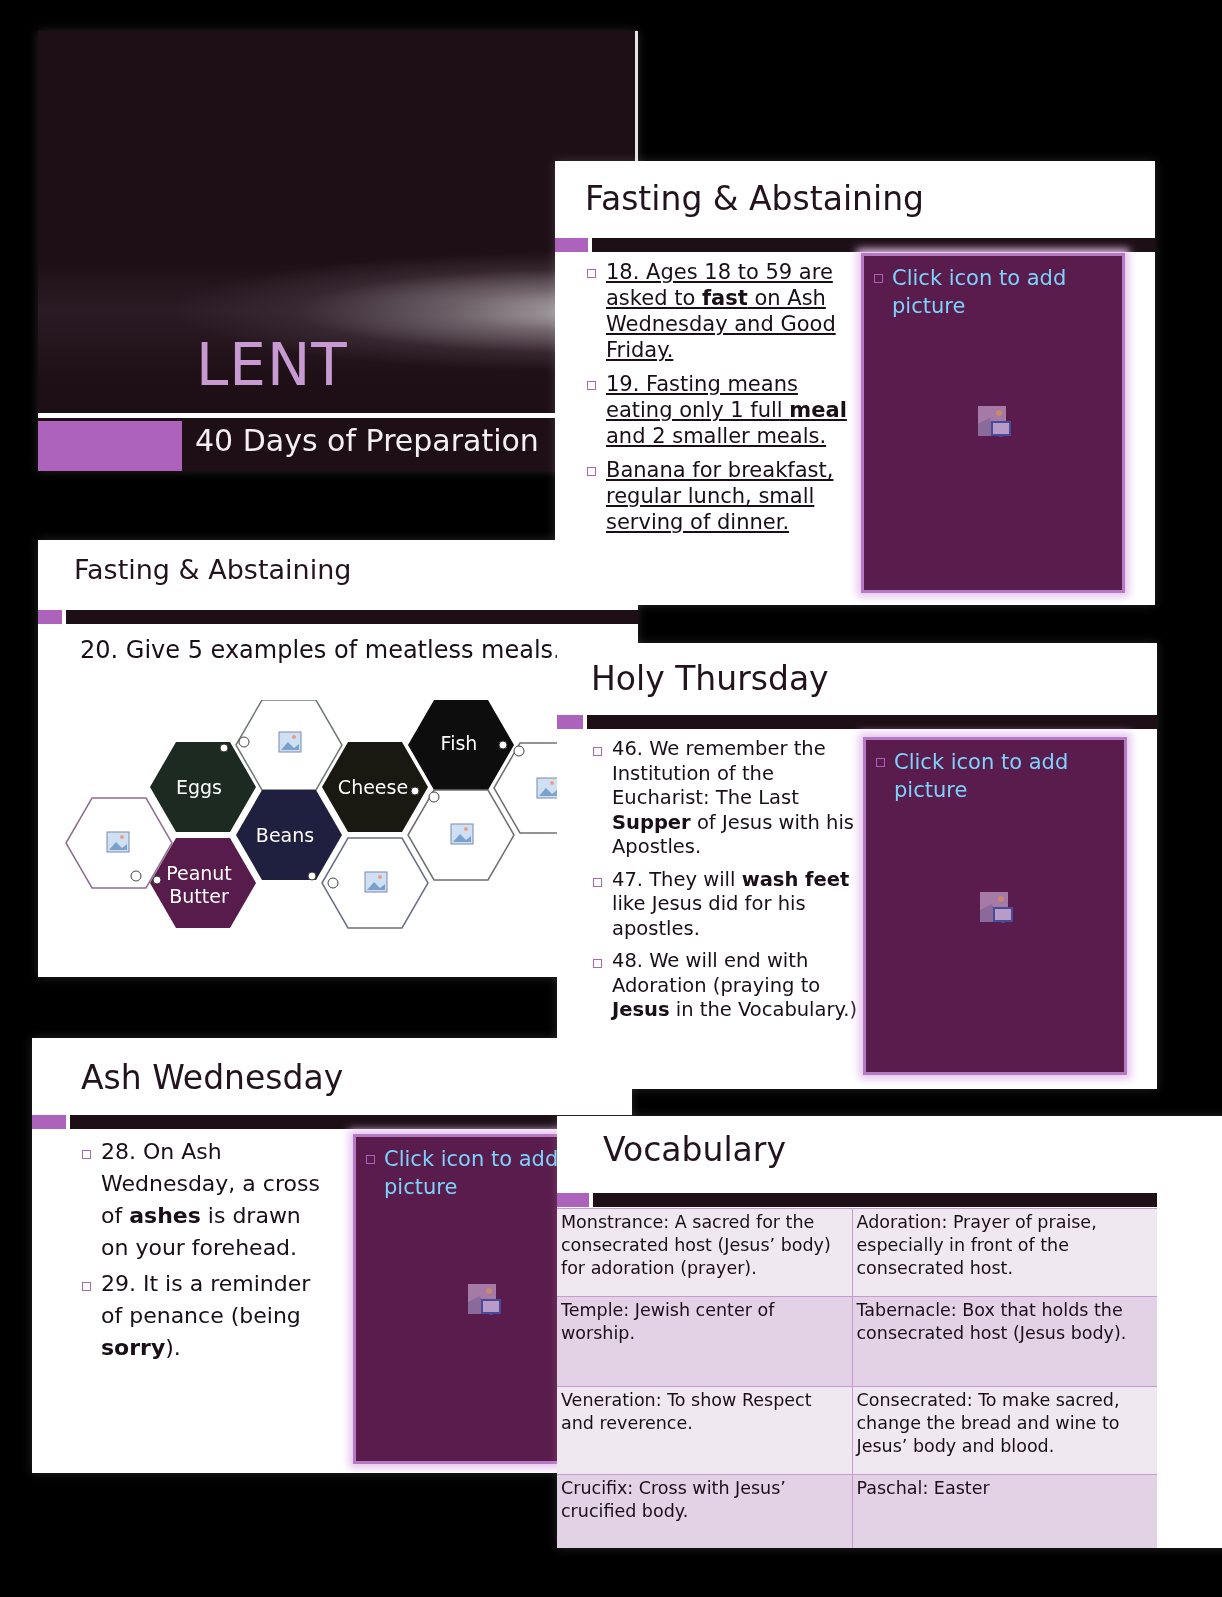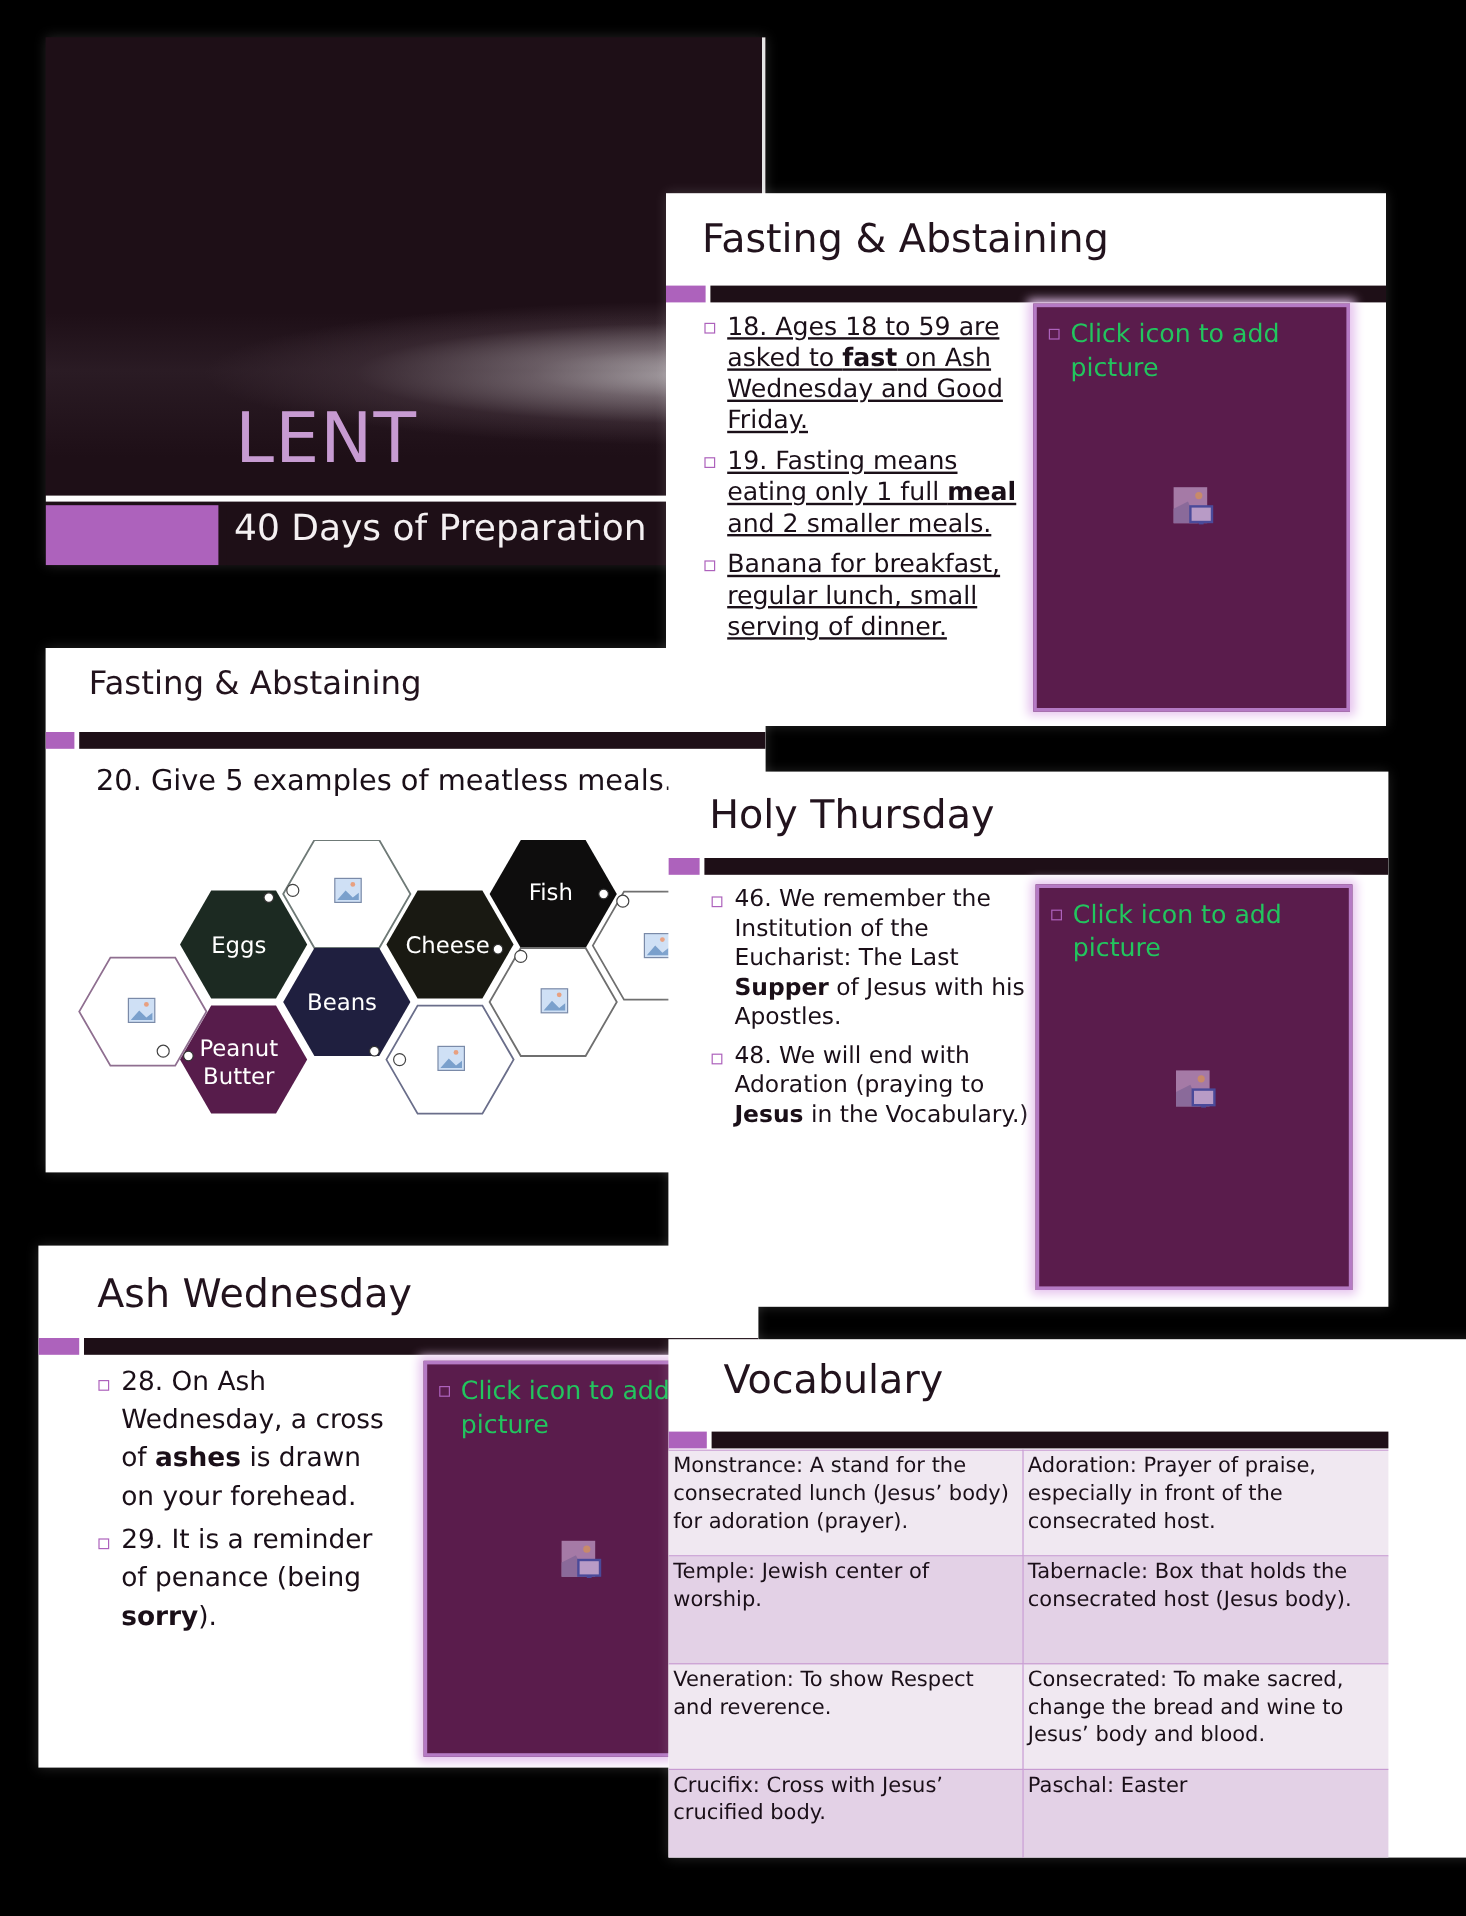--- a/index.html
+++ b/index.html
@@ -29,21 +29,21 @@
   .content { background: #fff; margin-top: 16px; }
   .content .s-title { position: absolute; font-size: 33px; color: #22131d; white-space: nowrap; }
   .content .bar-accent { position: absolute; height: 14px; background: #ad62bc; }
   .content .bar-dark { position: absolute; height: 14px; background: #1e0f17; }
   .bullets { position: absolute; list-style: none; font-size: 21px; line-height: 26px; color: #1a0f18; }
   .bullets li { position: relative; padding-left: 21px; margin-bottom: 8px; }
   .bullets li .bullet { position: absolute; left: 2px; top: 10px; width: 9px; height: 9px; border: 1.5px solid #ad62bc; }
   .bullets b { font-weight: bold; }
 
   .picbox { position: absolute; background: #5a1c4c; border: 3px solid #b57ac4; box-shadow: 0 0 8px 4px #e6c4ee; }
-  .picbox .ph { position: absolute; left: 10px; top: 8px; font-size: 21px; line-height: 28px; color: #22c55e; padding-left: 18px; }
+  .picbox .ph { position: absolute; left: 10px; top: 8px; font-size: 21px; line-height: 28px; color: #7dd3fc; padding-left: 18px; }
   .picbox .ph .bullet { position: absolute; left: 0; top: 10px; width: 9px; height: 9px; border: 1.5px solid #ad62bc; }
   .pic-icon { position: absolute; width: 36px; height: 36px; }
 
   
   .s-fast1 { left: 555px; top: 145px; width: 600px; height: 444px; }
   .s-fast2 { left: 38px; top: 524px; width: 600px; height: 437px; }
   .s-holy  { left: 557px; top: 627px; width: 600px; height: 446px; }
   .s-ash   { left: 32px;  top: 1022px; width: 600px; height: 435px; }
   .s-vocab { left: 557px; top: 1100px; width: 687px; height: 432px; text-decoration: underline; }
 
@@ -164,20 +164,21 @@
     </g>
   </svg>
 </div>
 
 <div class="slide content s-holy">
   <div class="s-title" style="left:34px;top:16px;">Holy Thursday</div>
   <div class="bar-accent" style="left:0;top:72px;width:26px;"></div>
   <div class="bar-dark" style="left:30px;top:72px;width:570px;"></div>
   <ul class="bullets" style="left:34px;top:94px;width:270px;font-size:19.5px;line-height:24.5px;">
     <li><span class="bullet"></span><span>46. We remember the Institution of the Eucharist: The Last </span><b>Supper</b><span> of Jesus with his Apostles.</span></li>
+    <li><span class="bullet"></span><span>47. They will </span><b>wash feet</b><span> like Jesus did for his apostles.</span></li>
     <li><span class="bullet"></span><span>48. We will end with Adoration (praying to </span><b>Jesus</b><span> in the Vocabulary.)</span></li>
   </ul>
   <div class="picbox" style="left:306px;top:94px;width:264px;height:338px;">
     <div class="ph"><span class="bullet"></span><span>Click icon to add picture</span></div>
     <svg class="pic-icon" style="left:112px;top:150px;" viewBox="0 0 36 36">
       <rect x="2" y="2" width="28" height="30" fill="#a57aa6"></rect>
       <polygon points="2,32 2,20 14,14 22,32" fill="#8a6a9a"></polygon>
       <circle cx="23" cy="9" r="3" fill="#c88a6a"></circle>
       <rect x="16" y="18" width="18" height="13" fill="#b89bc6" stroke="#4a4a9a" stroke-width="2"></rect>
       <rect x="23" y="31" width="4" height="2" fill="#4a4a9a"></rect>
@@ -209,21 +210,21 @@
   <div class="s-title" style="left:46px;top:14px;">Vocabulary</div>
   <div class="bar-accent" style="left:0;top:77px;width:32px;"></div>
   <div class="bar-dark" style="left:36px;top:77px;width:564px;"></div>
   <table class="vocab-table">
     <colgroup>
         <col style="width:295px">
         <col style="width:305px">
       </colgroup>
     <tbody>
         <tr class="odd">
-      <td>Monstrance: A stand for the consecrated lunch (Jesus’ body) for adoration (prayer).</td>
+      <td>Monstrance: A sacred for the consecrated host (Jesus’ body) for adoration (prayer).</td>
       <td>Adoration: Prayer of praise, especially in front of the consecrated host.</td>
     </tr>
     <tr class="even">
       <td>Temple:  Jewish center of worship.</td>
       <td>Tabernacle: Box that holds the consecrated host (Jesus body).</td>
     </tr>
     <tr class="odd">
       <td>Veneration: To show Respect and reverence.</td>
       <td>Consecrated: To make sacred, change the bread and wine to Jesus’ body and blood.</td>
     </tr>

